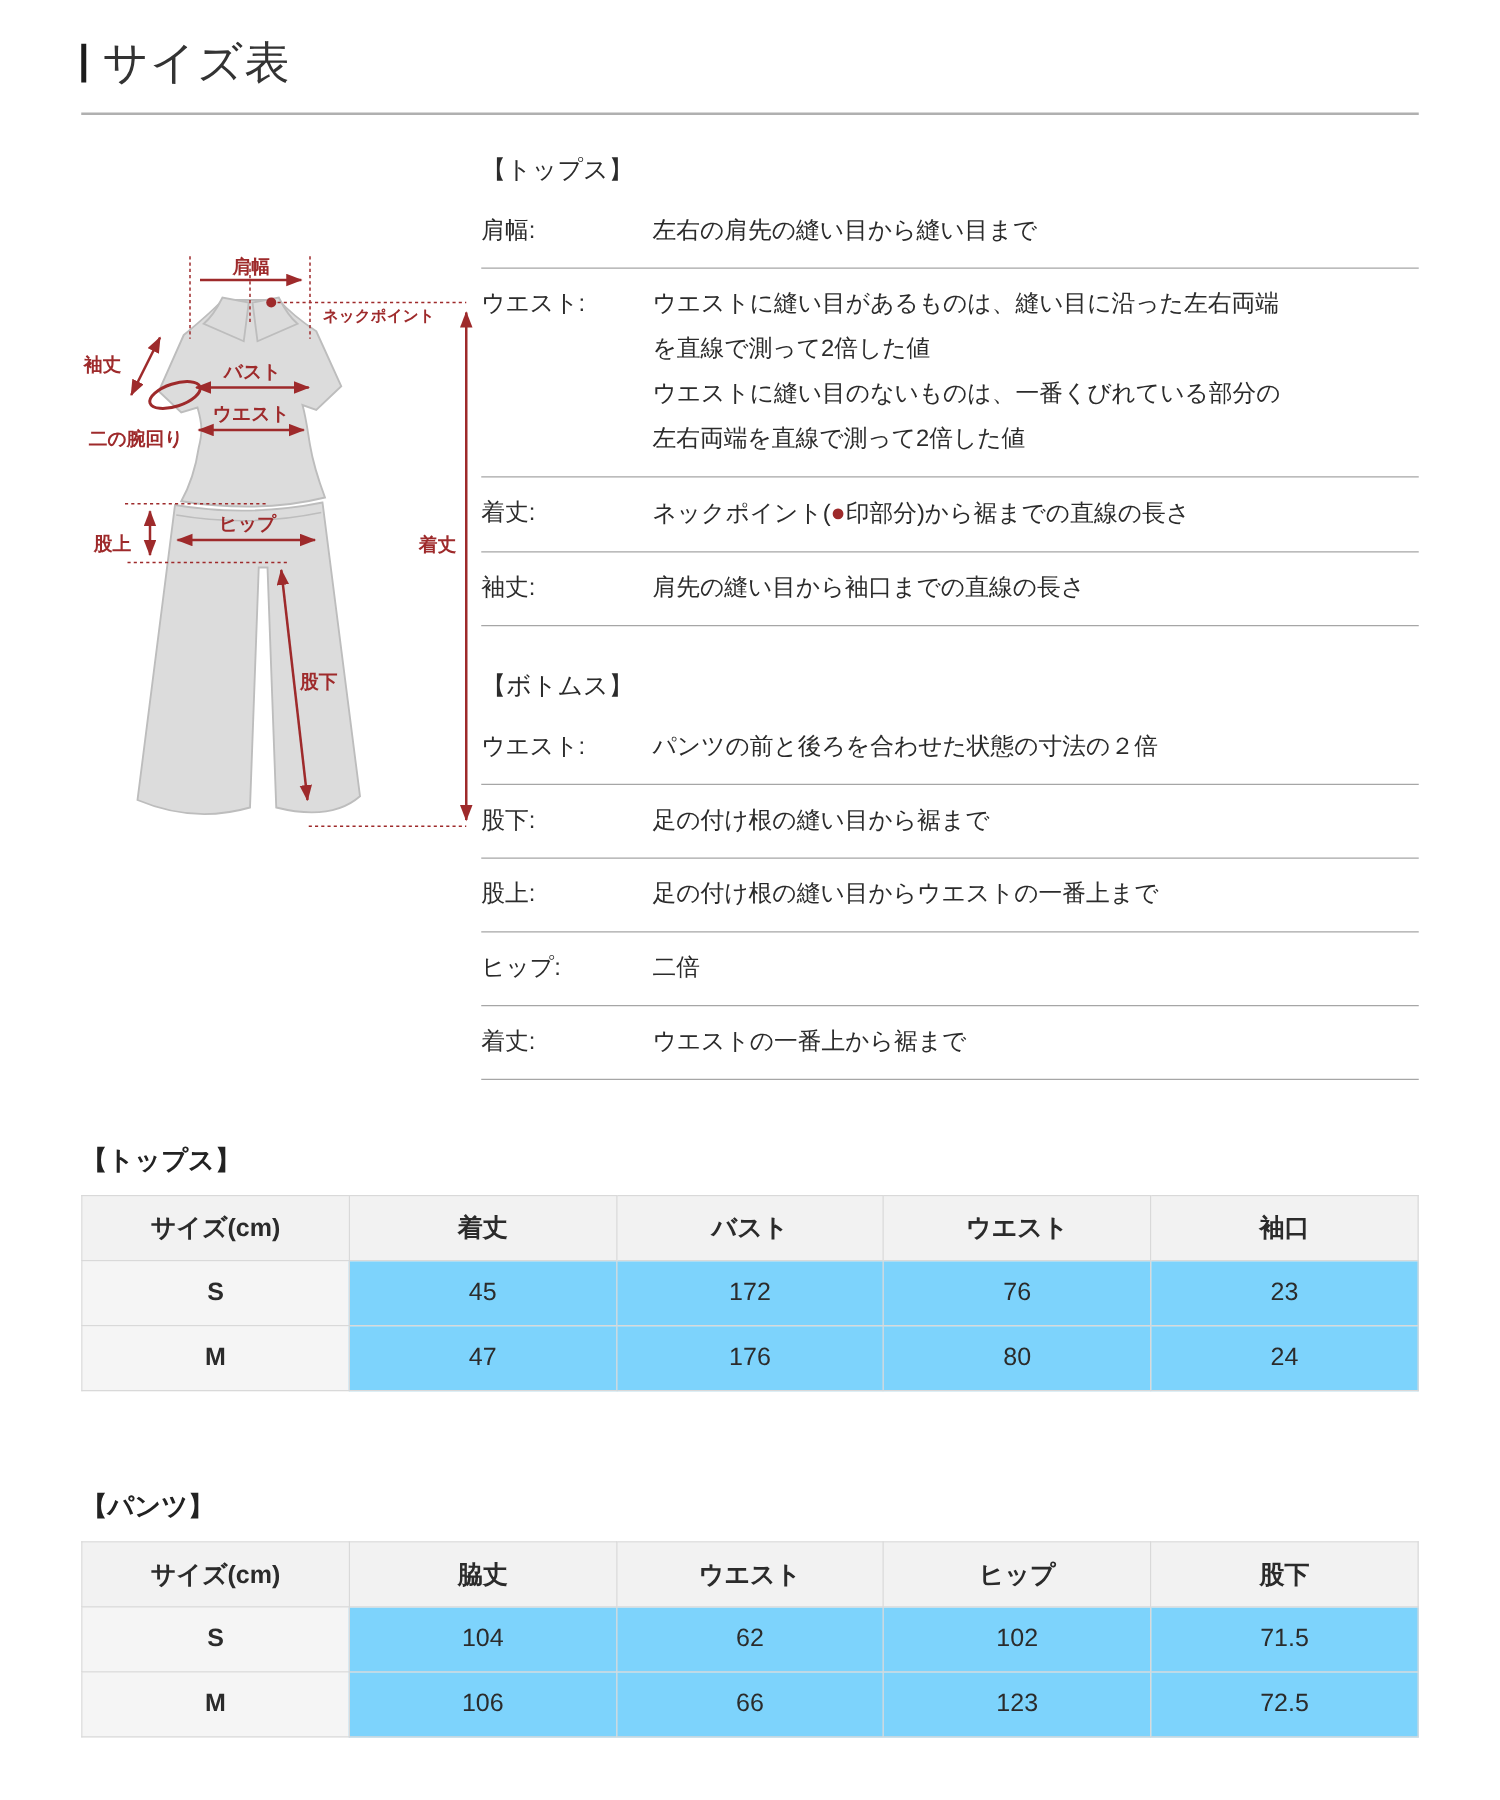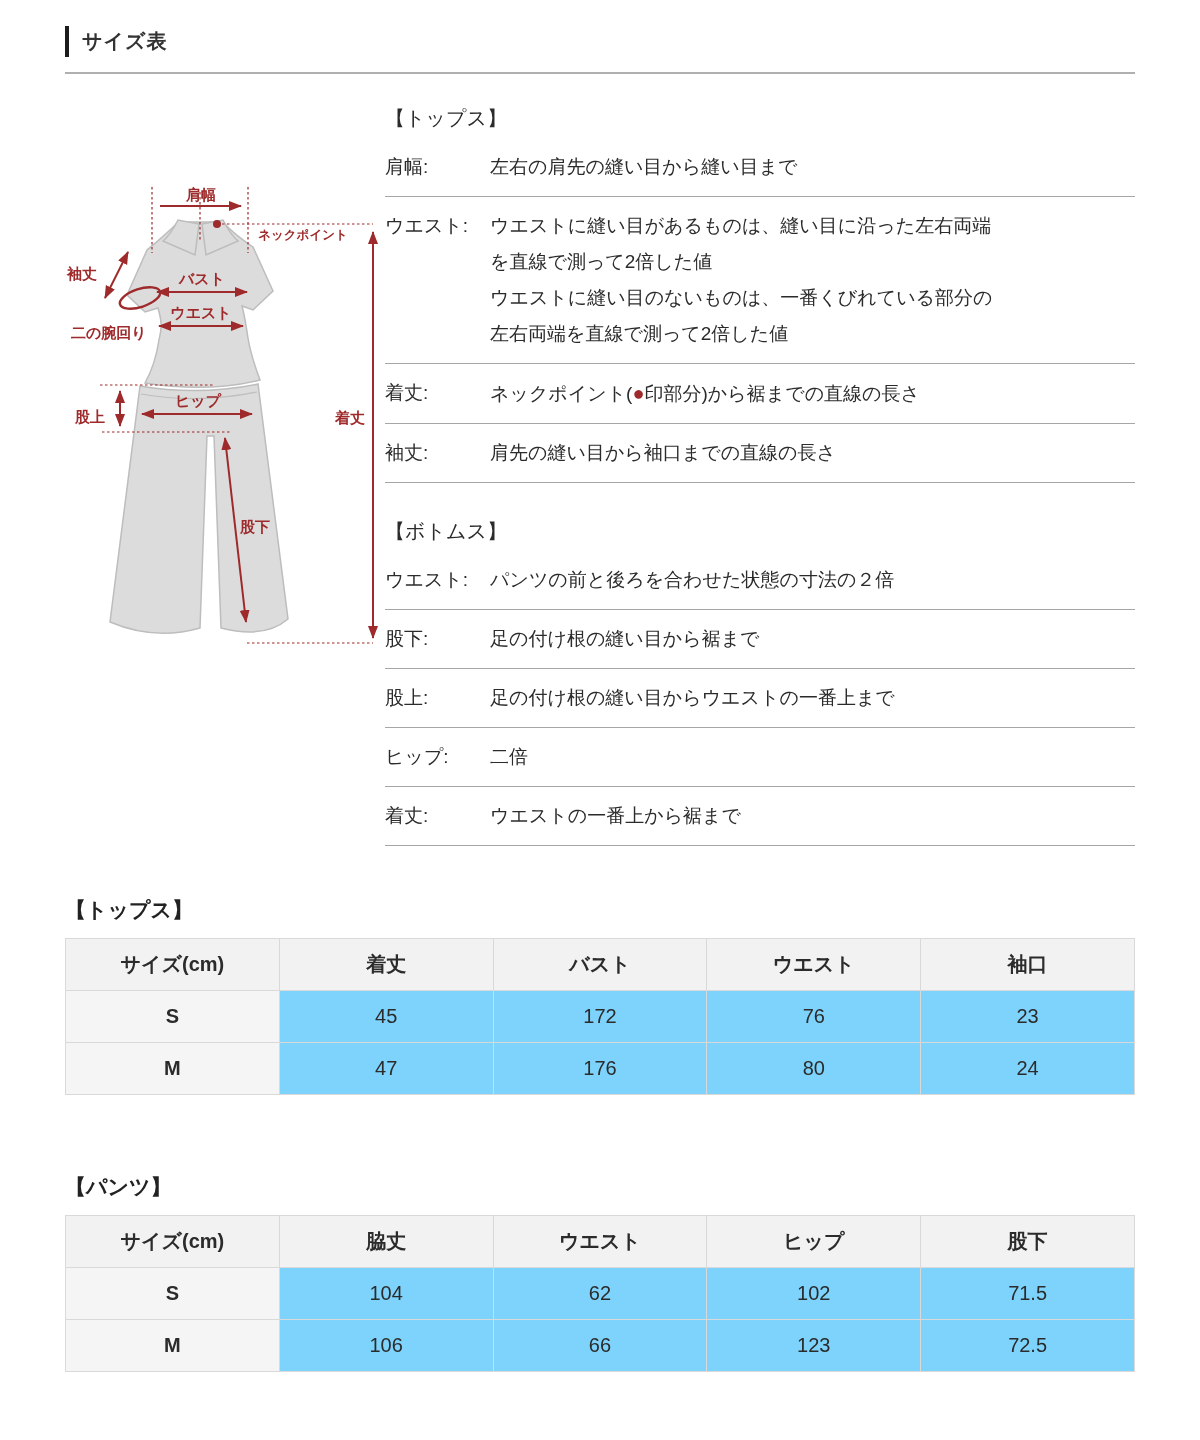--- a/index.html
+++ b/index.html
@@ -15,29 +15,29 @@
   *{box-sizing:border-box;margin:0;padding:0;}
   body{
     width:1200px;height:1440px;overflow:hidden;
     background:#ffffff;color:var(--ink);
     font-family:"Liberation Sans","DejaVu Sans",sans-serif;
   }
   .page{width:1200px;padding:26px 65px 0;}
   
   .page-header{display:flex;align-items:center;gap:13px;}
   .title-bar{width:4px;height:31px;background:#1c1c1c;}
-  .page-title{font-size:20px;font-weight:700;color:#333;letter-spacing:1px;}
+  .page-title{font-size:36px;font-weight:400;color:#333;letter-spacing:1px;}
   .header-rule{height:2px;background:#b0b0b0;margin-top:15px;}
   
   .guide{display:flex;margin-top:30px;}
   .diagram-col{width:320px;flex:0 0 320px;padding-top:56px;}
   .defs-col{flex:1;}
   .guide-heading{font-size:20px;font-weight:500;line-height:28px;margin-bottom:6px;}
   .guide-heading.bottoms{margin-top:34px;}
-  .def-row{display:grid;grid-template-columns:105px 1fr;padding:11px 0;border-bottom:1px solid var(--line-soft);}
+  .def-row{display:grid;grid-template-columns:105px 1fr;padding:11px 0;border-bottom:1px solid var(--line-soft);gap:32px;}
   .def-term{font-size:19px;line-height:36px;white-space:nowrap;}
   .def-text{font-size:19px;line-height:36px;}
   .neck-dot{color:var(--red);font-size:20px;}
   
   .table-heading{font-size:21px;font-weight:700;color:#222;}
   .table-heading.tops{margin-top:50px;}
   .table-heading.pants{margin-top:78px;}
   table.size-table{
     width:100%;margin-top:14px;border-collapse:collapse;table-layout:fixed;
   }

